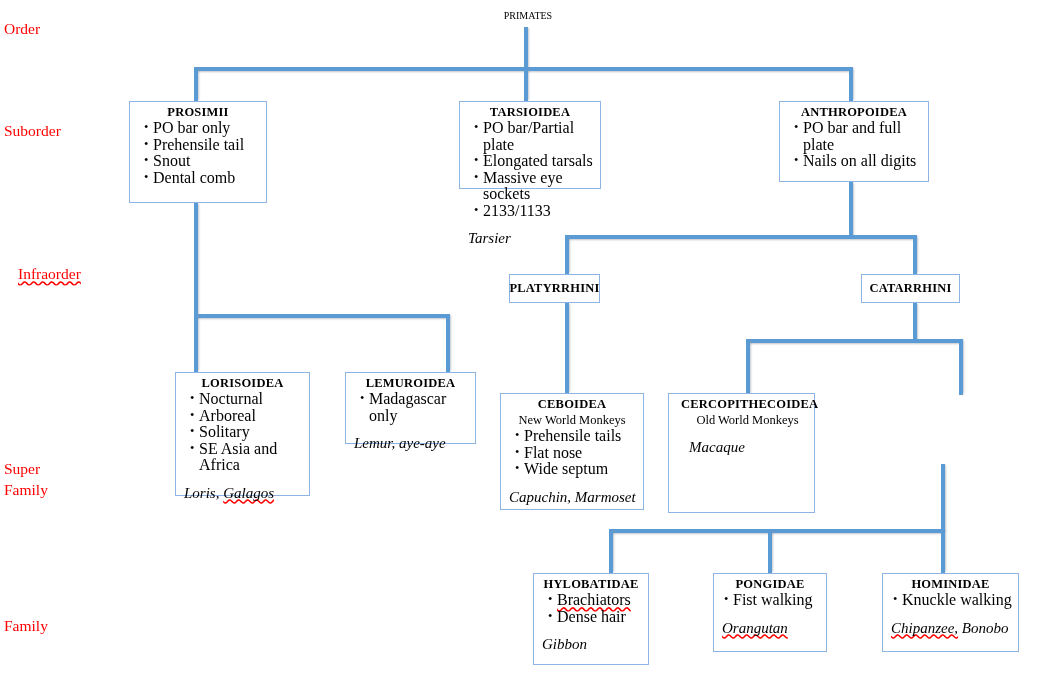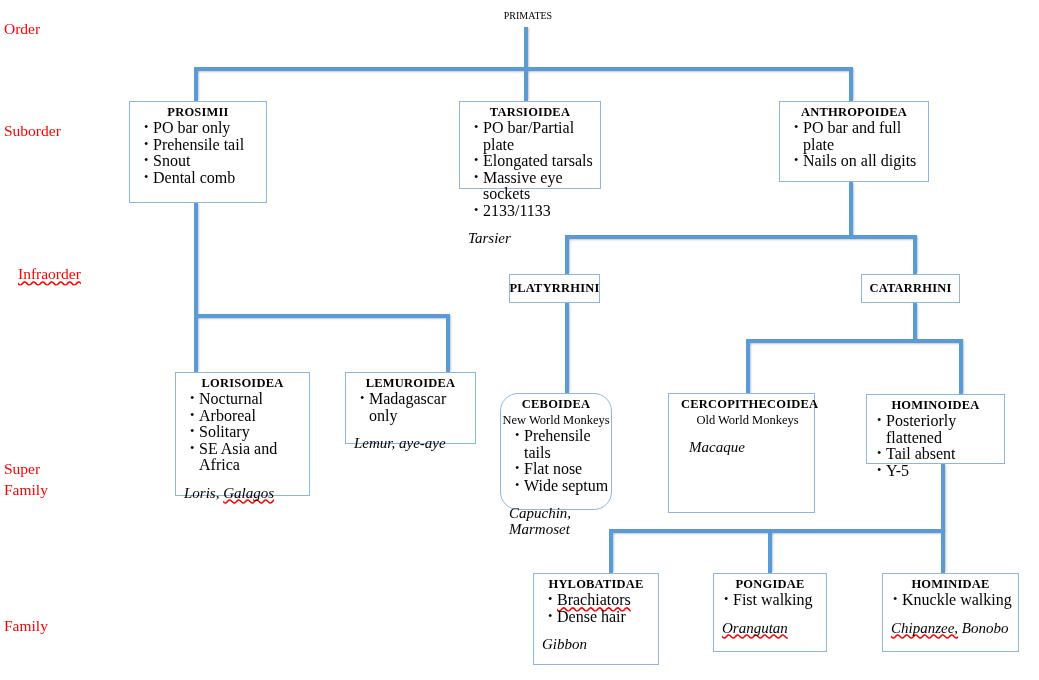--- a/index.html
+++ b/index.html
@@ -128,49 +128,41 @@
 
   <div class="box" style="left:345px;top:372px;width:131px;height:72px;">
     <div class="ttl">LEMUROIDEA</div>
     <ul class="bl">
       <li>Madagascar only</li>
     </ul>
     <div class="spacer"></div>
     <div class="ex">Lemur, aye-aye</div>
   </div>
 
-  <div class="box" style="left:500px;top:393px;width:112px;height:117px;border-radius:18px;">
+  <div class="box" style="left:500px;top:393px;width:144px;height:117px;">
     <div class="ttl">CEBOIDEA</div>
     <div class="sub">New World Monkeys</div>
     <ul class="bl">
       <li>Prehensile tails</li>
       <li>Flat nose</li>
       <li>Wide septum</li>
     </ul>
     <div class="spacer"></div>
     <div class="ex">Capuchin, Marmoset</div>
   </div>
 
   <div class="box" style="left:668px;top:393px;width:147px;height:120px;padding-left:12px;">
     <div class="ttl">CERCOPITHECOIDEA</div>
     <div class="sub">Old World Monkeys</div>
     <div class="spacer"></div>
     <div class="ex">Macaque</div>
   </div>
 
-  <div class="box" style="left:866px;top:394px;width:139px;height:70px;">
-    <div class="ttl">HOMINOIDEA</div>
-    <ul class="bl" style="padding-left:10px;">
-      <li>Posteriorly flattened</li>
-      <li>Tail absent</li>
-      <li>Y-5</li>
-    </ul>
-  </div>
 
-  <div class="box" style="left:533px;top:573px;width:126px;height:92px;">
+  <div class="box" style="left:533px;top:573px;width:116px;height:92px;">
     <div class="ttl">HYLOBATIDAE</div>
     <ul class="bl">
       <li class="squig">Brachiators</li>
       <li>Dense hair</li>
     </ul>
     <div class="spacer"></div>
     <div class="ex">Gibbon</div>
   </div>
 
   <div class="box" style="left:713px;top:573px;width:114px;height:79px;">

